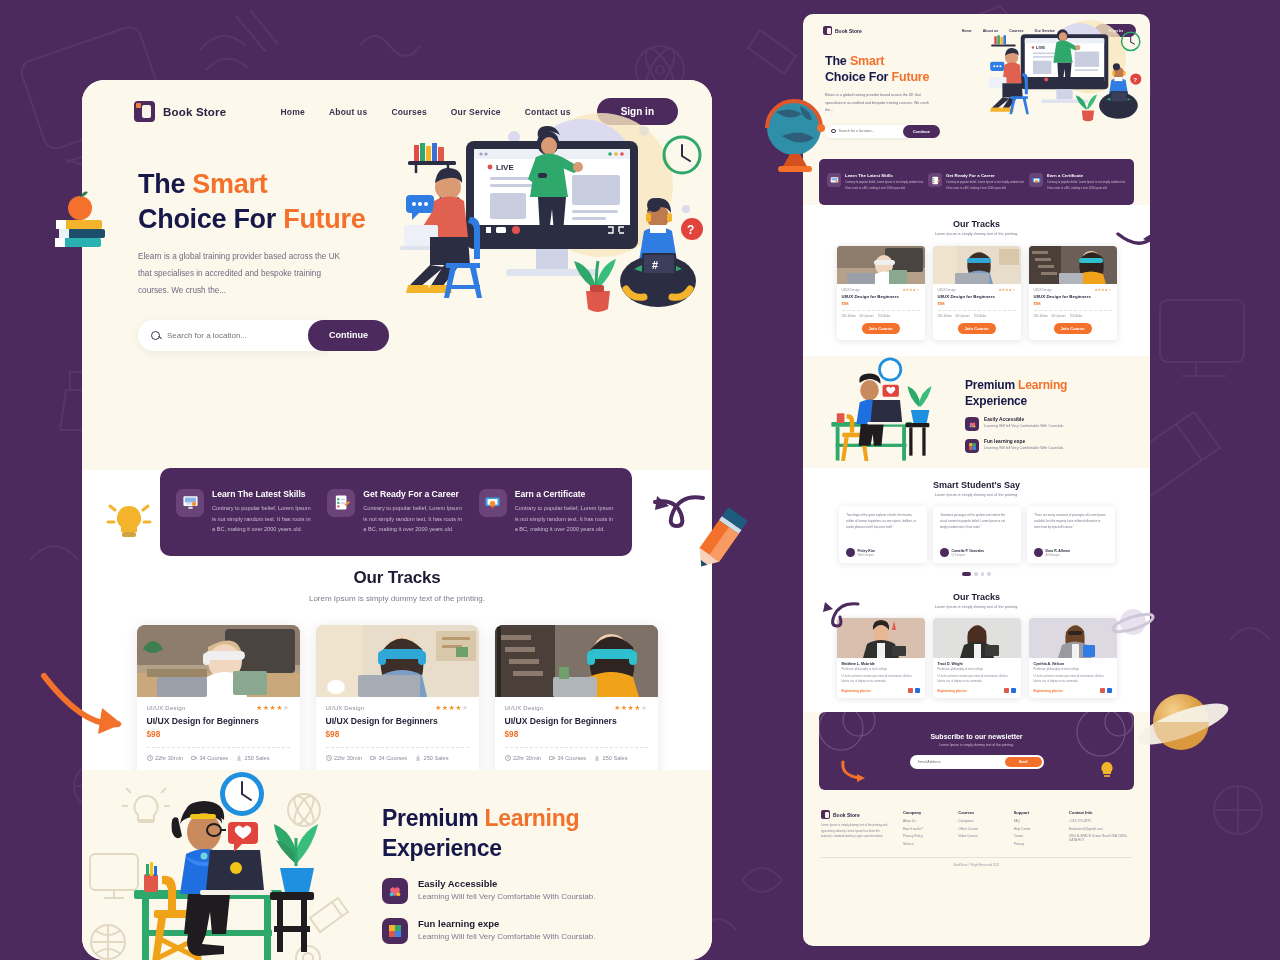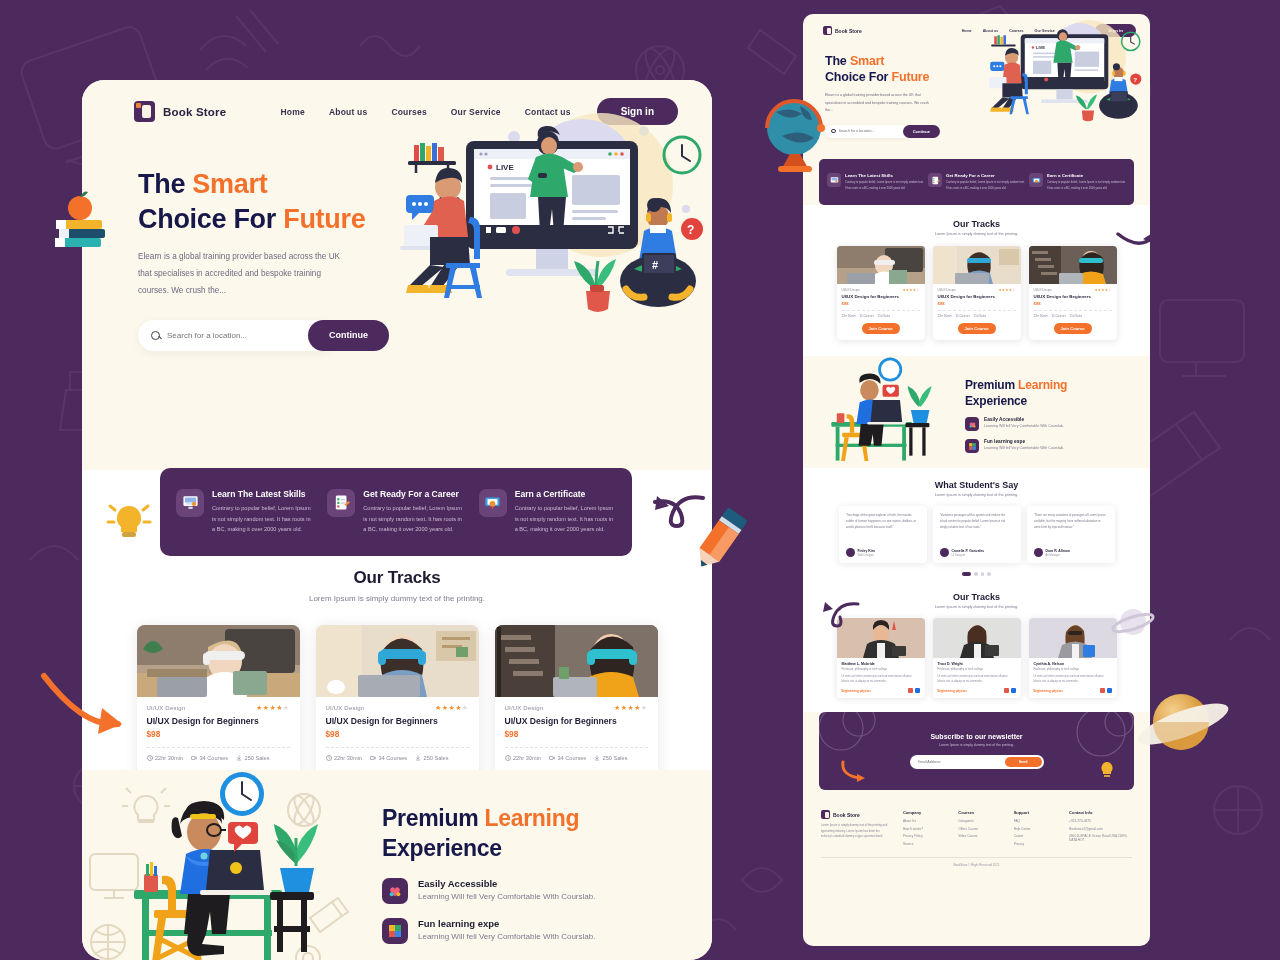--- a/index.html
+++ b/index.html
@@ -1131,21 +1131,21 @@
           </div>
         <div>
             <div class="r-pit">Fun learning expe</div>
           <div class="r-pid">Learning Will fell Very Comfortable With Courslab.</div>
           </div>
       </div>
     </div>
   </div>
 
   <div class="r-testi">
-    <div class="r-sec-t">What Student's Say</div>
+    <div class="r-sec-t">Smart Student's Say</div>
     <div class="r-sec-s">Lorem Ipsum is simply dummy text of the printing.</div>
     <div class="t-cards">
       <div class="t-card">
         <div class="t-quote">"Teachings of the great explorer of truth, the master-builder of human happiness, no one rejects, dislikes, or avoids pleasure itself, because itself."</div>
         <div class="t-who">
           <span class="t-av"></span>
           <div>
               <div class="t-n">Finley Kim</div>
             <div class="t-r">Web Designer</div>
             </div>

